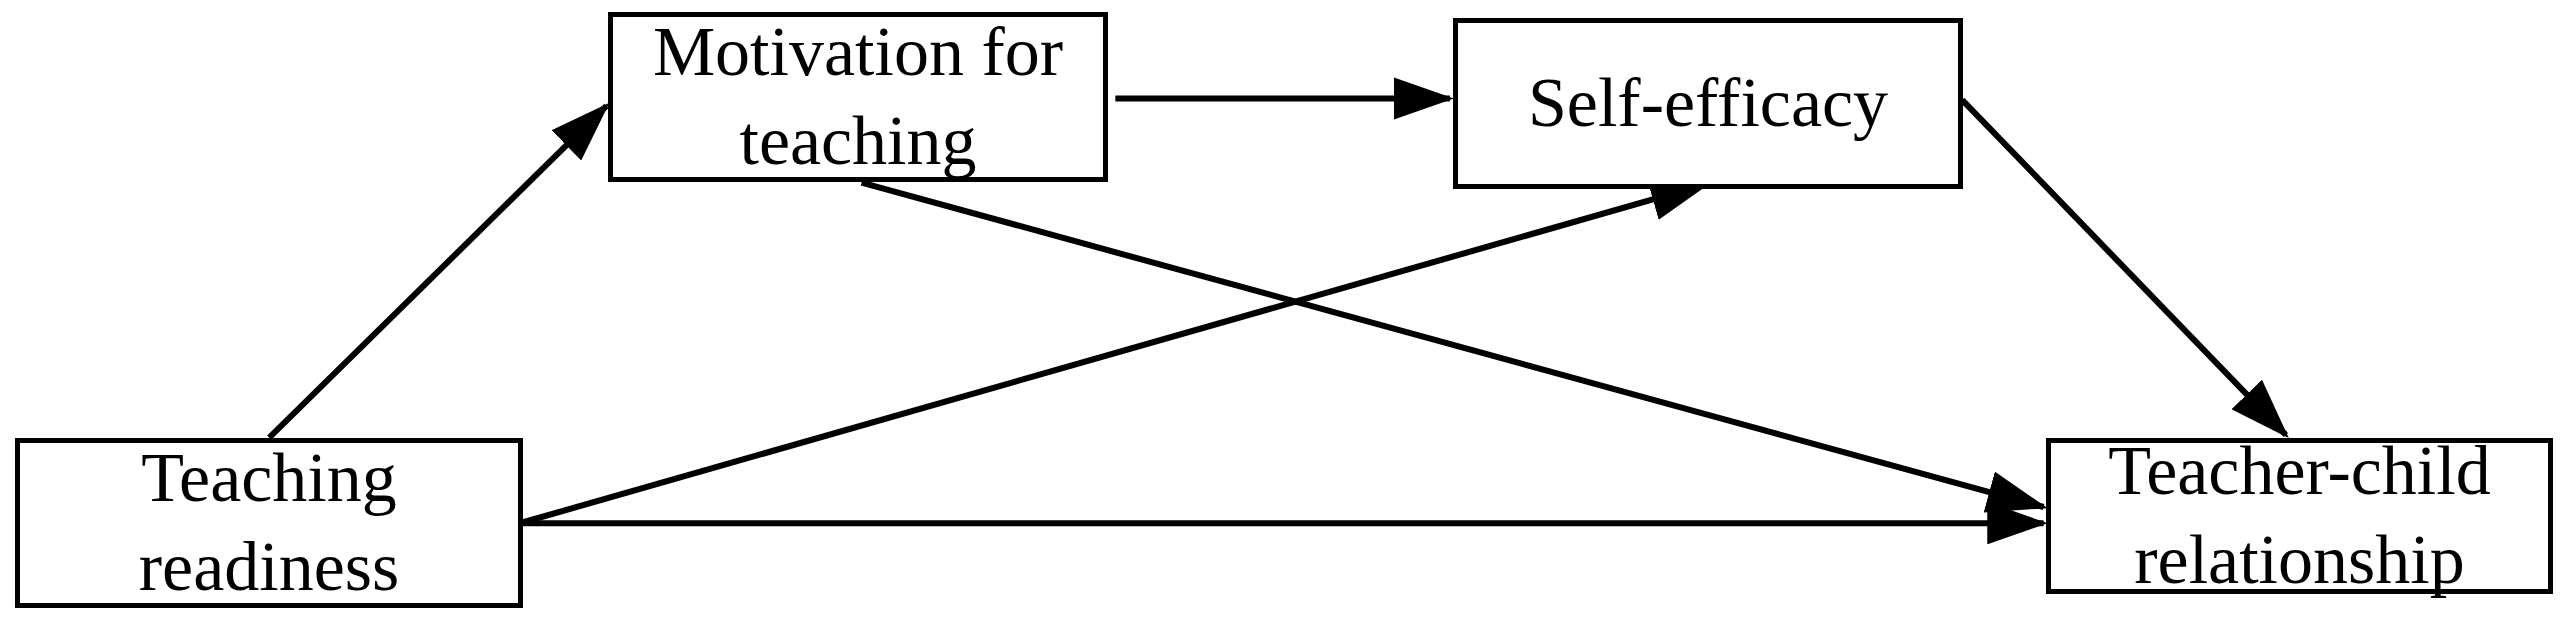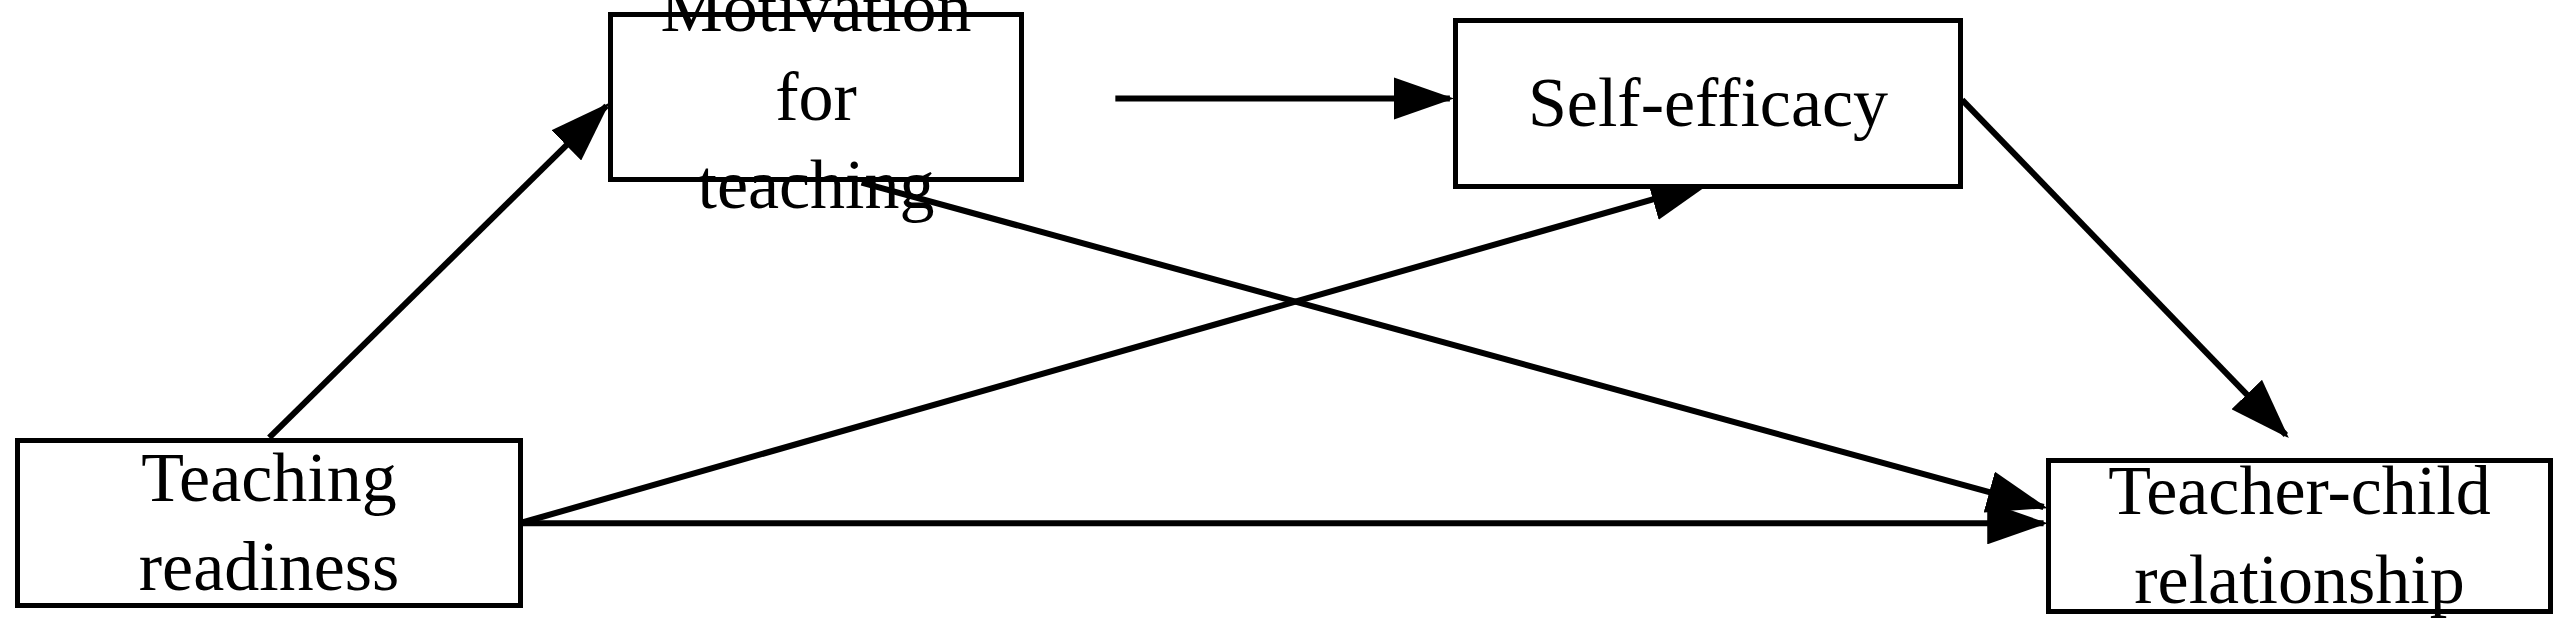--- a/index.html
+++ b/index.html
@@ -30,23 +30,23 @@
     display: flex;
     align-items: center;
     justify-content: center;
     text-align: center;
     font-size: 70px;
     line-height: 1.27;
     color: #000000;
     white-space: pre-line;
   }
   .node-teaching-readiness { left: 15px;   top: 438px; width: 508px; height: 170px; }
-  .node-motivation         { left: 608px;  top: 12px;  width: 416px; height: 170px; }
+  .node-motivation         { left: 608px;  top: 12px;  width: 500px; height: 170px; }
   .node-self-efficacy      { left: 1453px; top: 12px;  width: 510px; height: 171px; margin-top: 6px; }
-  .node-teacher-child      { left: 2046px; top: 458px; width: 507px; height: 156px; }
+  .node-teacher-child      { left: 2046px; top: 438px; width: 507px; height: 156px; }
 </style>
 </head>
 <body>
 
 <div class="canvas">
 
   <svg class="arrow-layer" viewBox="0 0 3827 931" xmlns="http://www.w3.org/2000/svg">
     <defs>
       <marker id="ah" markerWidth="10" markerHeight="7" refX="9.3" refY="3.5" orient="auto" markerUnits="strokeWidth">
         <path d="M0,0 L10,3.5 L0,7 Z" fill="#000000"></path>

